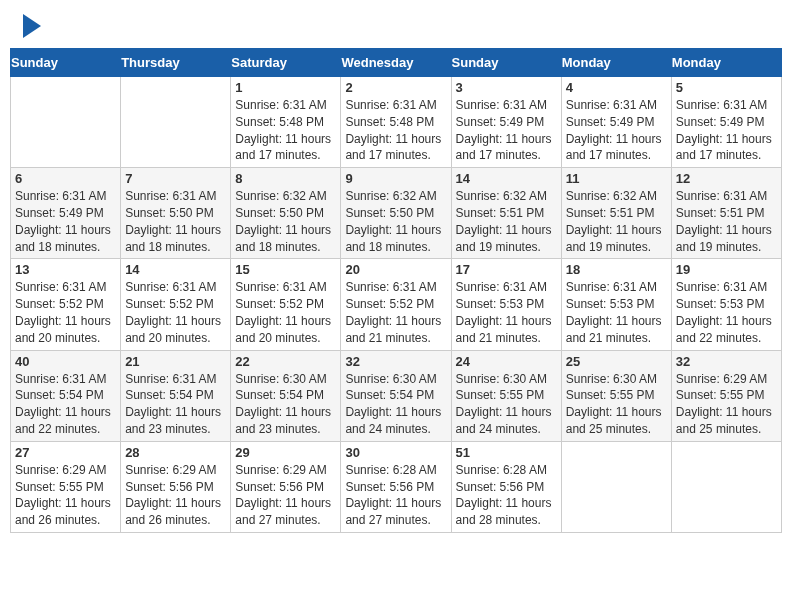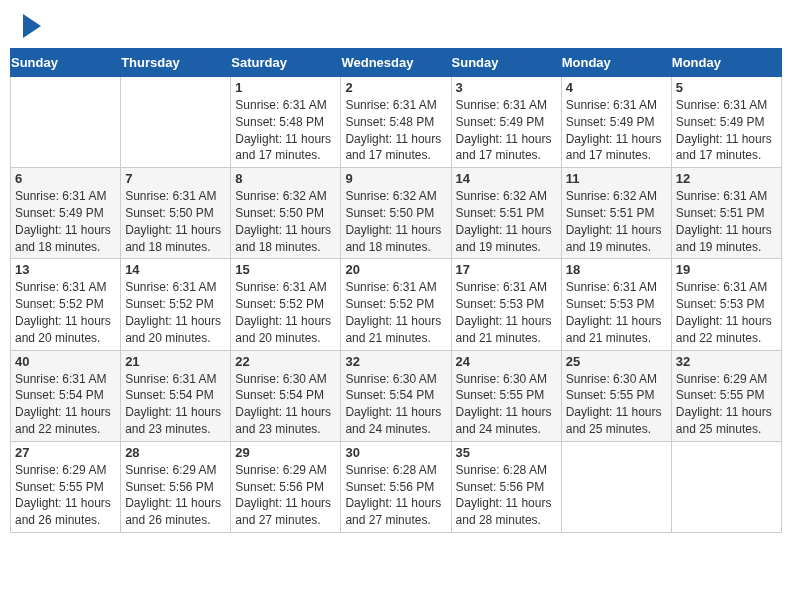--- a/index.html
+++ b/index.html
@@ -315,21 +315,21 @@
 Sunset: 5:56 PM
 Daylight: 11 hours and 27 minutes.</div>
         </td>
         <td>
           <span class="day-number">30</span>
           <div class="day-info">Sunrise: 6:28 AM
 Sunset: 5:56 PM
 Daylight: 11 hours and 27 minutes.</div>
         </td>
         <td>
-          <span class="day-number">35</span>
+          <span class="day-number">51</span>
           <div class="day-info">Sunrise: 6:28 AM
 Sunset: 5:56 PM
 Daylight: 11 hours and 28 minutes.</div>
         </td>
         <td class="empty-cell"></td>
         <td class="empty-cell"></td>
       </tr>
     </tbody>
 </table>
 

